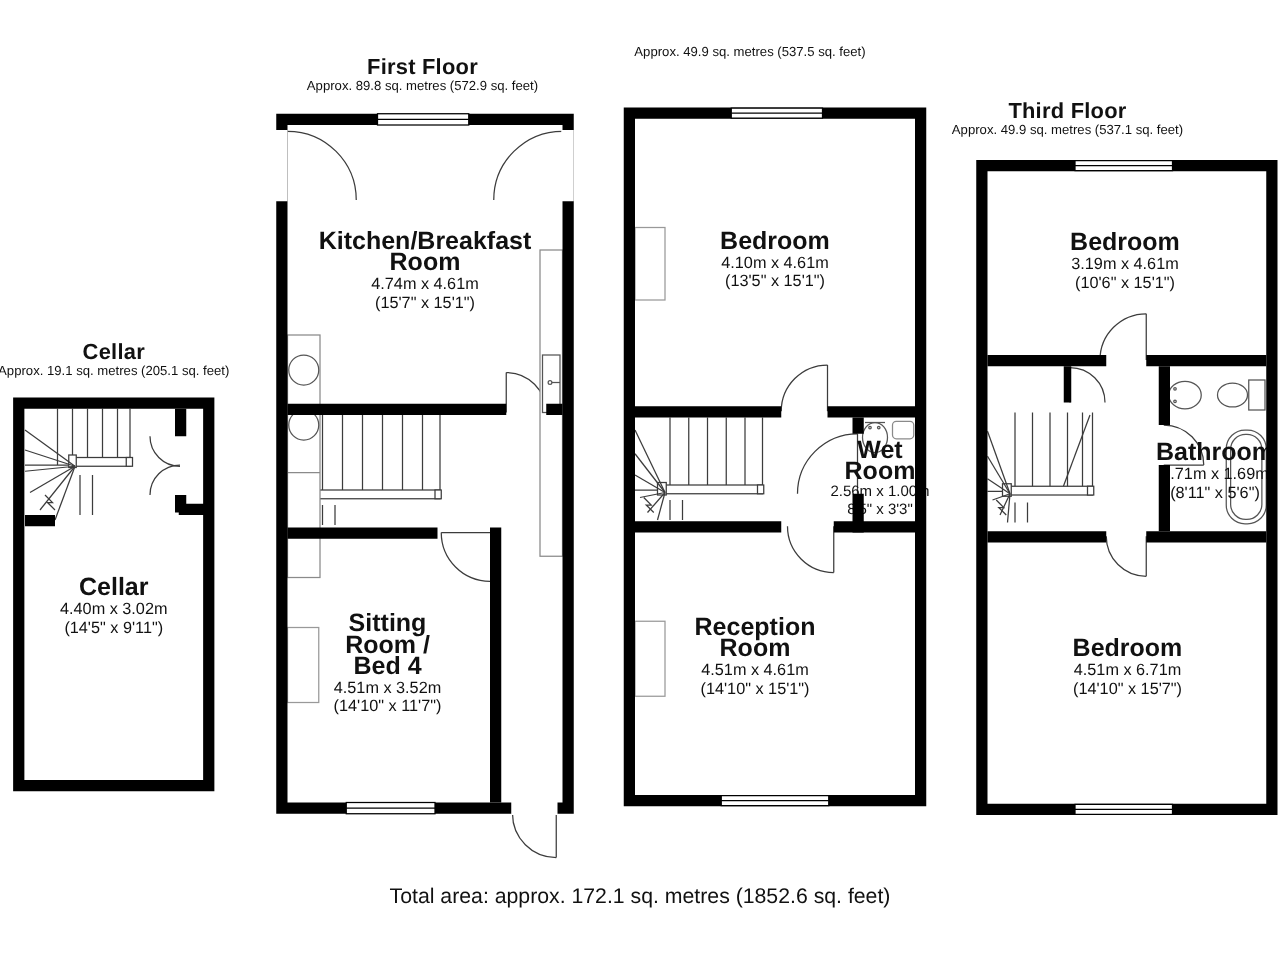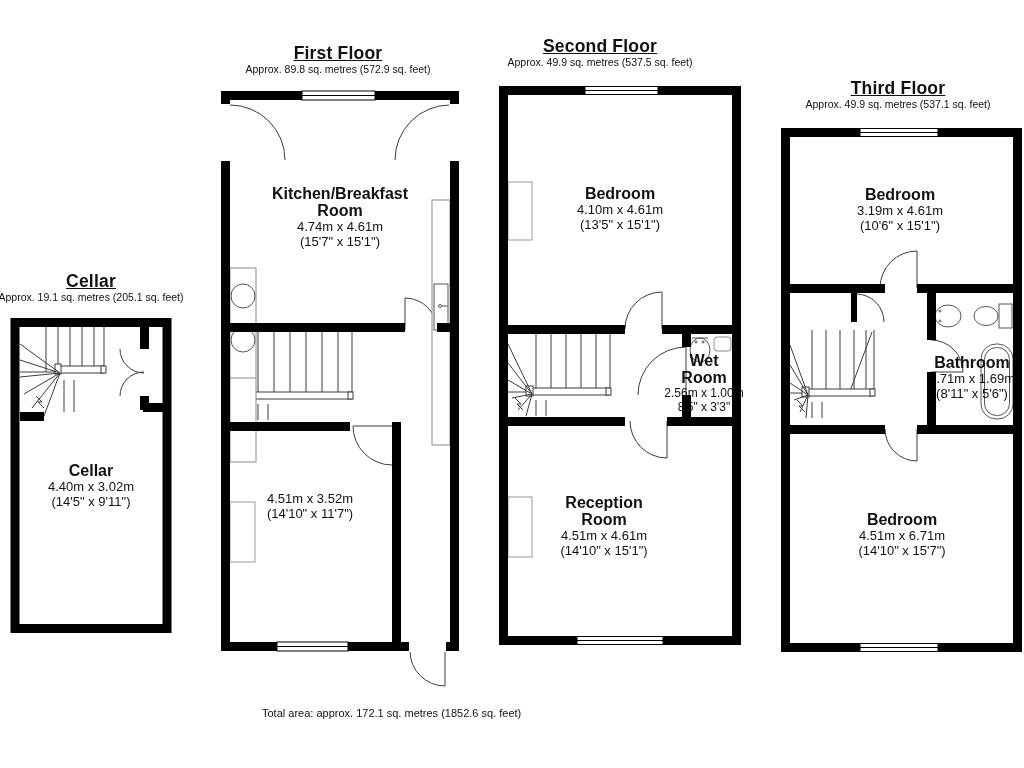--- a/index.html
+++ b/index.html
@@ -1,27 +1,27 @@
 <!DOCTYPE html>
 <html><head>
 <meta charset="utf-8">
 <style>
   html,body{margin:0;padding:0;background:#ffffff;}
   body{width:1024px;height:768px;position:relative;font-family:"Liberation Sans",sans-serif;color:#111;overflow:hidden;}
   svg{position:absolute;left:0;top:0;pointer-events:none;}
   svg.under{z-index:0;}
   svg.over{z-index:2;}
   .floor-header{position:absolute;text-align:center;z-index:1;}
-  .floor-header .title{font-weight:bold;font-size:17.5px;line-height:20px;letter-spacing:.2px;text-decoration:underline;}
+  .floor-header .title{font-weight:bold;font-size:17.5px;line-height:20px;letter-spacing:.2px;}
   .floor-header .subtitle{font-size:10.5px;line-height:13px;}
   .room-label{position:absolute;text-align:center;z-index:1;}
-  .room-label .name{font-weight:bold;font-size:16px;line-height:17px;white-space:pre-line;}
+  .room-label .name{font-weight:bold;font-size:20px;line-height:17px;white-space:pre-line;}
   .room-label .dim{font-size:13px;line-height:15px;}
   .room-label.small .dim{font-size:12px;line-height:14px;}
-  .footer-note{position:absolute;text-align:left;z-index:1;font-size:11px;}
+  .footer-note{position:absolute;text-align:center;z-index:1;font-size:17px;}
 </style>
 </head>
 <body>
 
 <svg class="under" width="1024" height="768" viewBox="0 0 1024 768">
 
   <g stroke="#3c3c3c" stroke-width="1" fill="none">
     <line x1="46" y1="327" x2="46" y2="372"></line>
       <line x1="58" y1="327" x2="58" y2="372"></line>
     <line x1="70" y1="327" x2="70" y2="372"></line>
@@ -260,47 +260,49 @@
   <div class="title">First Floor</div>
   <div class="subtitle">Approx. 89.8 sq. metres (572.9 sq. feet)</div>
 </div>
 <div class="room-label" style="left:240px;top:185px;width:200px">
   <div class="name">Kitchen/Breakfast
 Room</div>
   <div class="dim">4.74m x 4.61m</div>
   <div class="dim">(15'7" x 15'1")</div>
 </div>
 <div class="room-label" style="left:210px;top:491px;width:200px">
+  <div class="name">Sitting
+Room /
+Bed 4</div>
   <div class="dim">4.51m x 3.52m</div>
   <div class="dim">(14'10" x 11'7")</div>
 </div>
 
 <div class="floor-header" style="left:500px;top:36px;width:200px">
-  <div class="title">Second Floor</div>
   <div class="subtitle">Approx. 49.9 sq. metres (537.5 sq. feet)</div>
 </div>
 <div class="room-label" style="left:520px;top:185px;width:200px">
   <div class="name">Bedroom</div>
   <div class="dim">4.10m x 4.61m</div>
   <div class="dim">(13'5" x 15'1")</div>
 </div>
 <div class="room-label small" style="left:624px;top:352px;width:160px">
   <div class="name">Wet
 Room</div>
   <div class="dim">2.56m x 1.00m</div>
   <div class="dim">8'5" x 3'3"</div>
 </div>
 <div class="room-label" style="left:504px;top:494px;width:200px">
   <div class="name">Reception
 Room</div>
   <div class="dim">4.51m x 4.61m</div>
   <div class="dim">(14'10" x 15'1")</div>
 </div>
 
-<div class="floor-header" style="left:798px;top:78px;width:200px">
+<div class="floor-header" style="left:754px;top:78px;width:200px">
   <div class="title">Third Floor</div>
   <div class="subtitle">Approx. 49.9 sq. metres (537.1 sq. feet)</div>
 </div>
 <div class="room-label" style="left:800px;top:186px;width:200px">
   <div class="name">Bedroom</div>
   <div class="dim">3.19m x 4.61m</div>
   <div class="dim">(10'6" x 15'1")</div>
 </div>
 <div class="room-label" style="left:887px;top:354px;width:170px">
   <div class="name">Bathroom</div>

